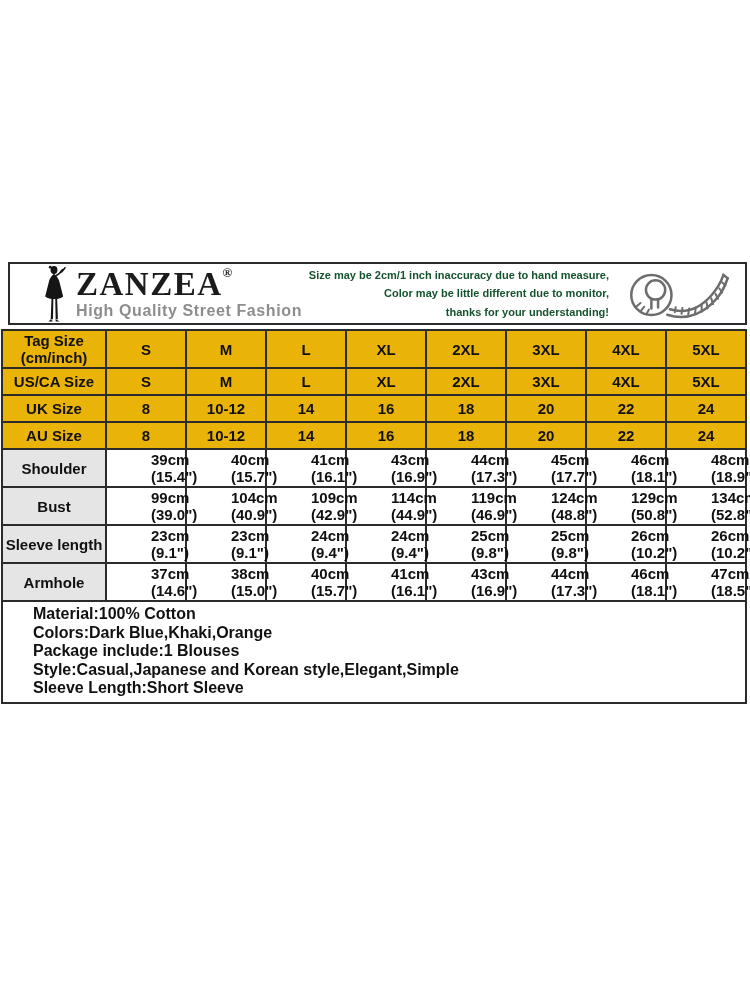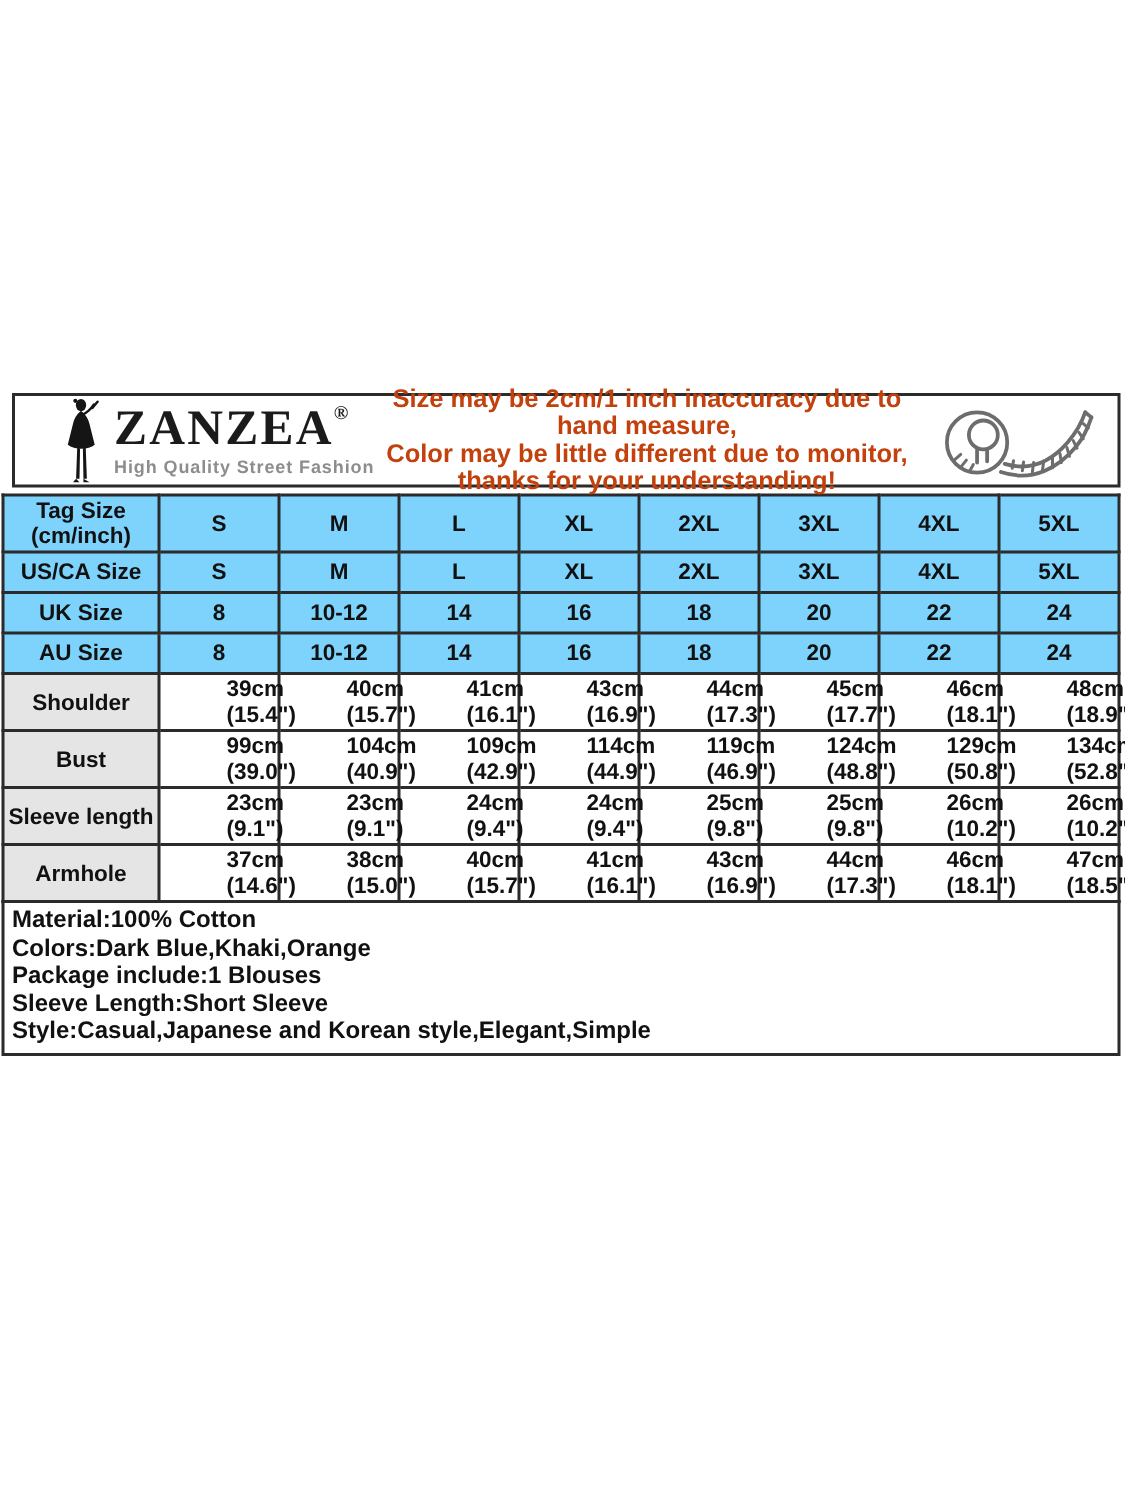--- a/index.html
+++ b/index.html
@@ -9,42 +9,42 @@
 
   
   .header-box{box-sizing:border-box;margin-left:7px;height:63px;border:2px solid #2b2b2b;
               display:flex;align-items:center;padding-left:16px;}
   .logo{display:flex;align-items:center;padding-left:8px;flex:0 0 auto;}
   .logo svg{display:block;}
   .logo-text{margin-left:2px;line-height:1;}
   .brand-name{font-family:"Liberation Serif",serif;font-weight:bold;font-size:33px;
               letter-spacing:1.5px;color:#1b1b1b;white-space:nowrap;}
   .brand-reg{font-size:13px;vertical-align:top;position:relative;top:-2px;letter-spacing:0;}
-  .tagline{font-size:12px;font-weight:bold;color:#8d8d8d;letter-spacing:0.6px;
+  .tagline{font-size:16px;font-weight:bold;color:#8d8d8d;letter-spacing:0.6px;
            margin-top:2px;white-space:nowrap;}
-  .disclaimer{flex:1 1 auto;text-align:center;font-weight:bold;font-size:17px;
-              line-height:18.5px;color:#c2410c;padding:0 4px;}
+  .disclaimer{flex:1 1 auto;text-align:right;font-weight:bold;font-size:11px;
+              line-height:18.5px;color:#14532d;padding:0 4px;}
   .tape{flex:0 0 auto;margin-right:10px;margin-top:2px;}
 
   
   table.size-table{width:100%;border-collapse:collapse;table-layout:fixed;margin-top:4px;}
   .size-table th,.size-table td{border:2px solid #2b2b2b;text-align:center;vertical-align:middle;
        font-weight:bold;font-size:15px;color:#111;white-space:pre-line;line-height:17px;
        padding:1px 0;}
   .size-table th{background:#e5e5e5;}
-  tr.header th,tr.header td,tr.conversion th,tr.conversion td{background:#7dd3fc;}
+  tr.header th,tr.header td,tr.conversion th,tr.conversion td{background:#eab308;}
   tr.header{height:37px;}
   tr.conversion{height:27px;}
   tr.measurement{height:38px;margin-left:38px;}
   tr.measurement td{background:#ffffff;padding-left:44px;}
 
   
   .info-box{box-sizing:border-box;border:2px solid #2b2b2b;margin-top:-2px;
             padding:3px 5px 4px 5px;}
-  .info-box div{font-weight:bold;font-size:16px;line-height:18.6px;color:#111;}
+  .info-box div{font-weight:bold;font-size:16px;line-height:18.6px;color:#111;margin-left:25px;}
 </style>
 </head>
 <body>
 
 <div class="page">
   <div class="content">
 
     <div class="header-box">
       <div class="logo">
         <svg width="40" height="58" viewBox="0 0 42 92">
@@ -236,18 +236,18 @@
             <td>47cm
 (18.5")</td>
           </tr>
         </tbody>
     </table>
 
     <div class="info-box">
         <div>Material:100% Cotton</div>
         <div>Colors:Dark Blue,Khaki,Orange</div>
         <div>Package include:1 Blouses</div>
+        <div>Style:Casual,Japanese and Korean style,Elegant,Simple</div>
         <div>Sleeve Length:Short Sleeve</div>
-        <div>Style:Casual,Japanese and Korean style,Elegant,Simple</div>
       </div>
 
   </div>
 </div>
 
 </body></html>

